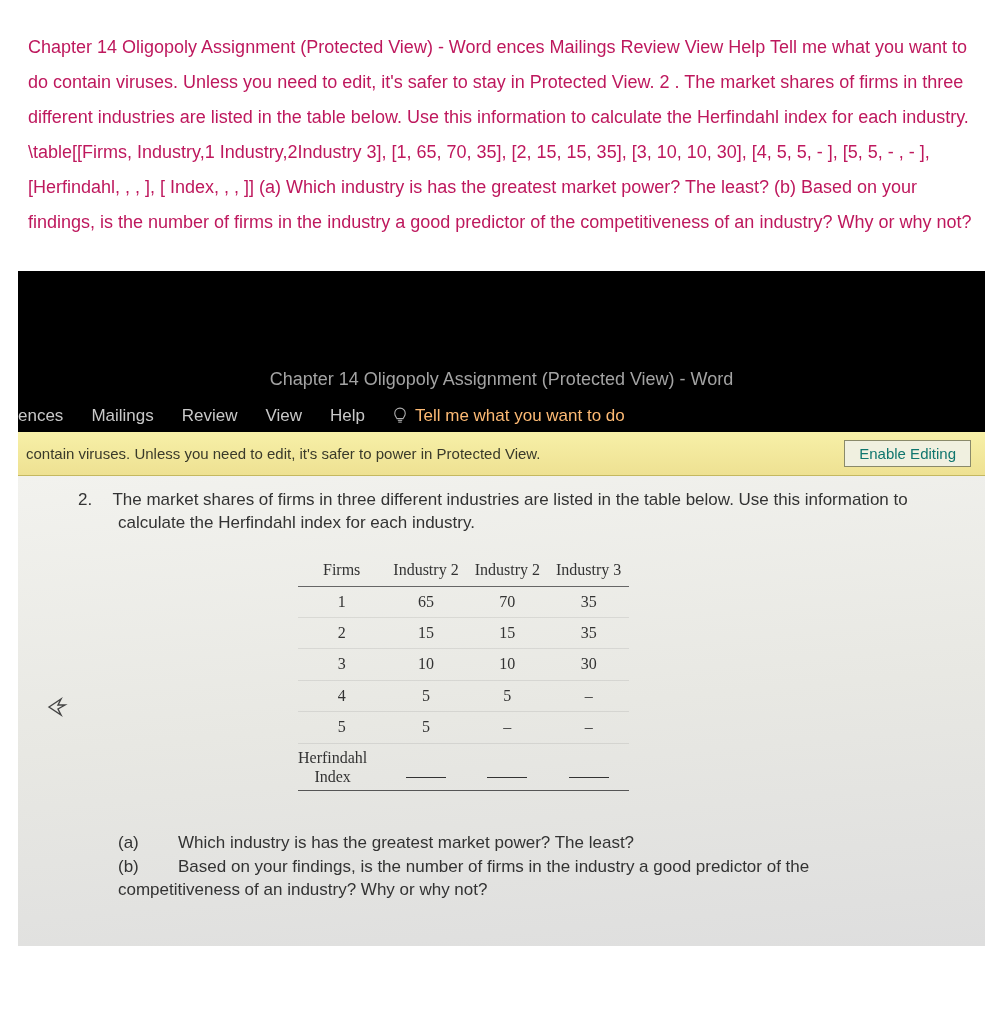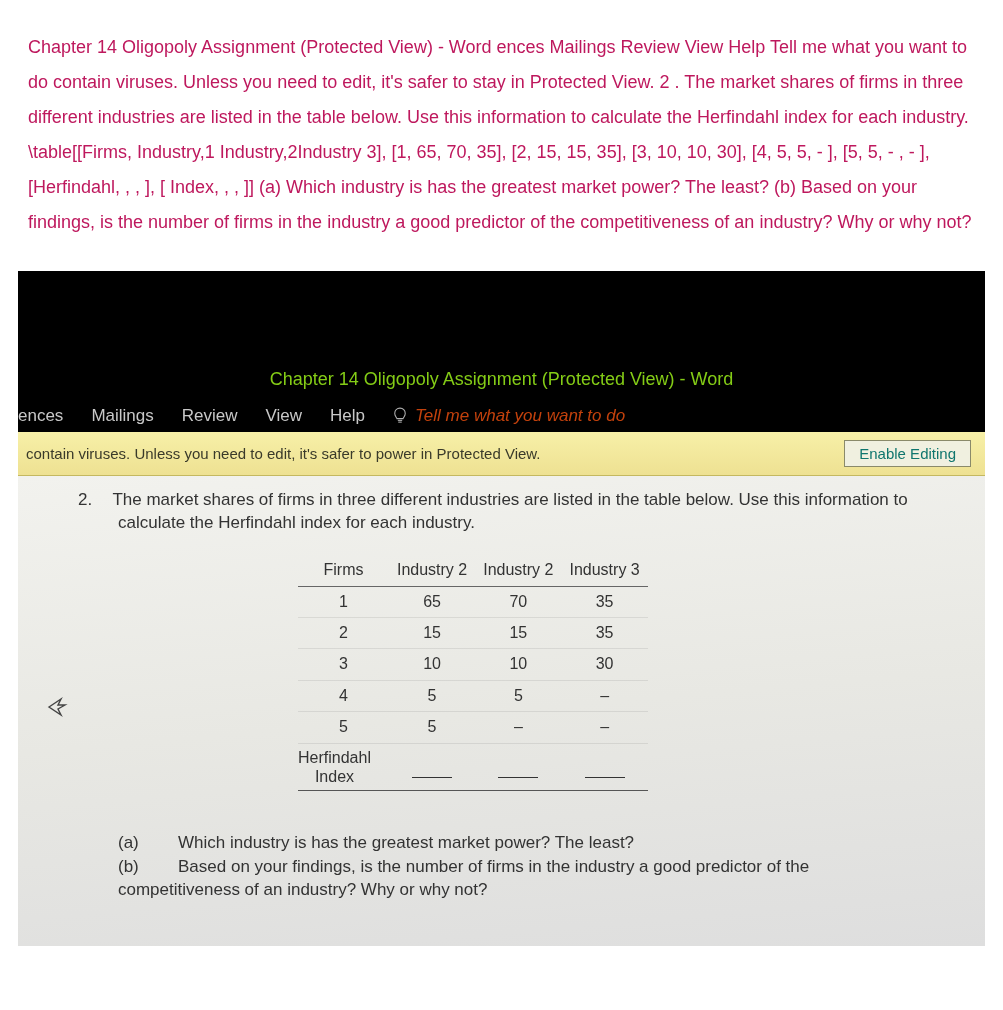--- a/index.html
+++ b/index.html
@@ -22,42 +22,41 @@
     }
     .screenshot-container {
       margin: 10px 18px 0 18px;
       background: #000;
       padding-top: 90px;
       padding-bottom: 0;
       overflow: hidden;
     }
     .word-title {
       text-align: center;
-      color: #84cc16;
+      color: #a3a3a3;
       font-size: 18px;
       padding: 8px 0 10px 0;
       font-weight: 400;
     }
     .ribbon-tabs {
       display: flex;
       align-items: center;
       gap: 28px;
       padding: 6px 0 6px 0;
       color: #c8c8c8;
       font-size: 17px;
     }
     .ribbon-tabs .tab {
       white-space: nowrap;
     }
     .tell-me {
       display: flex;
       align-items: center;
       gap: 8px;
-      color: #c2410c;
-      font-style: italic;
+      color: #fdba74;
     }
     .bulb-icon {
       width: 14px;
       height: 18px;
     }
     .protected-bar {
       background: linear-gradient(#f7f0a8, #eee192);
       padding: 8px 14px 8px 8px;
       display: flex;
       align-items: center;
@@ -94,20 +93,21 @@
       font-size: 17px;
       line-height: 1.4;
       color: #333;
       padding: 0 10px 0 40px;
     }
     .q-intro {
       margin-bottom: 20px;
     }
     .table-wrap {
       margin: 18px 0 18px 180px;
+      font-family: Liberation Serif, serif;
     }
     .htable {
       border-collapse: collapse;
       font-size: 16px;
       color: #333;
     }
     .htable th {
       border-bottom: 1px solid #666;
       padding: 4px 8px;
       font-weight: 400;

